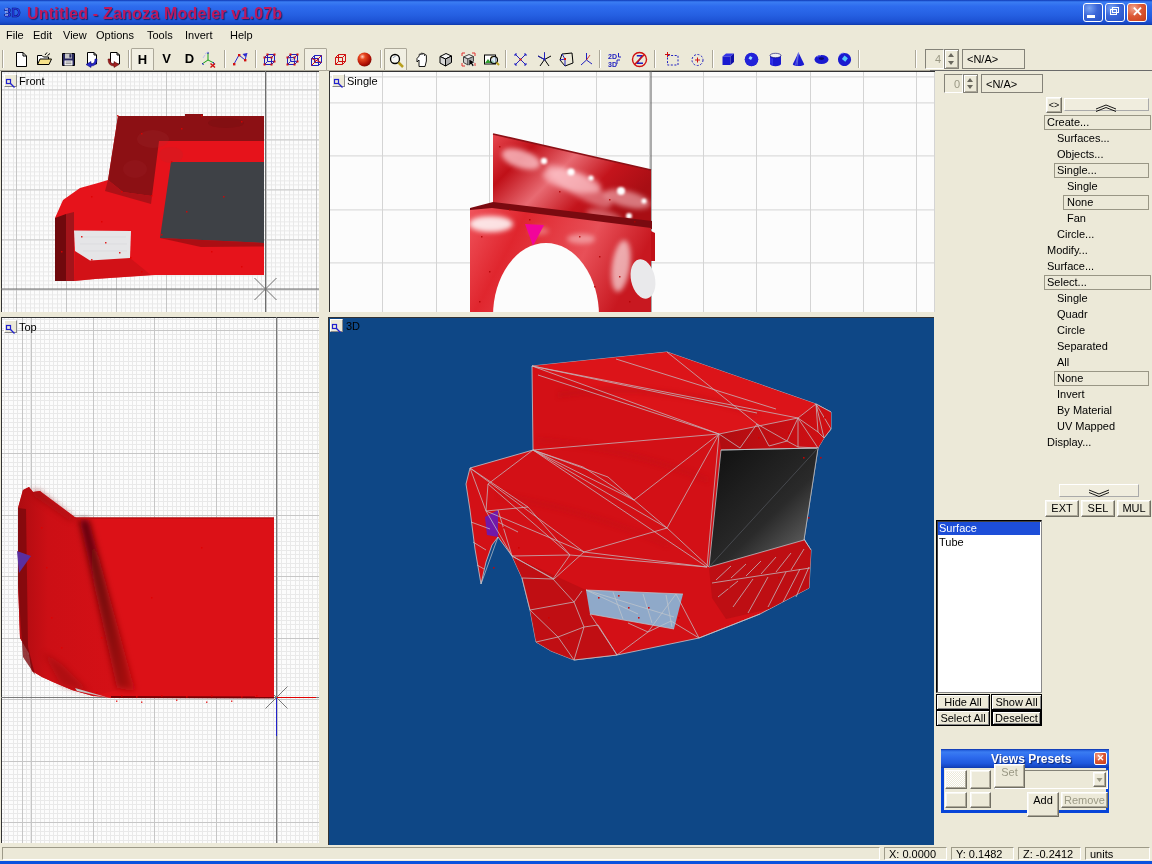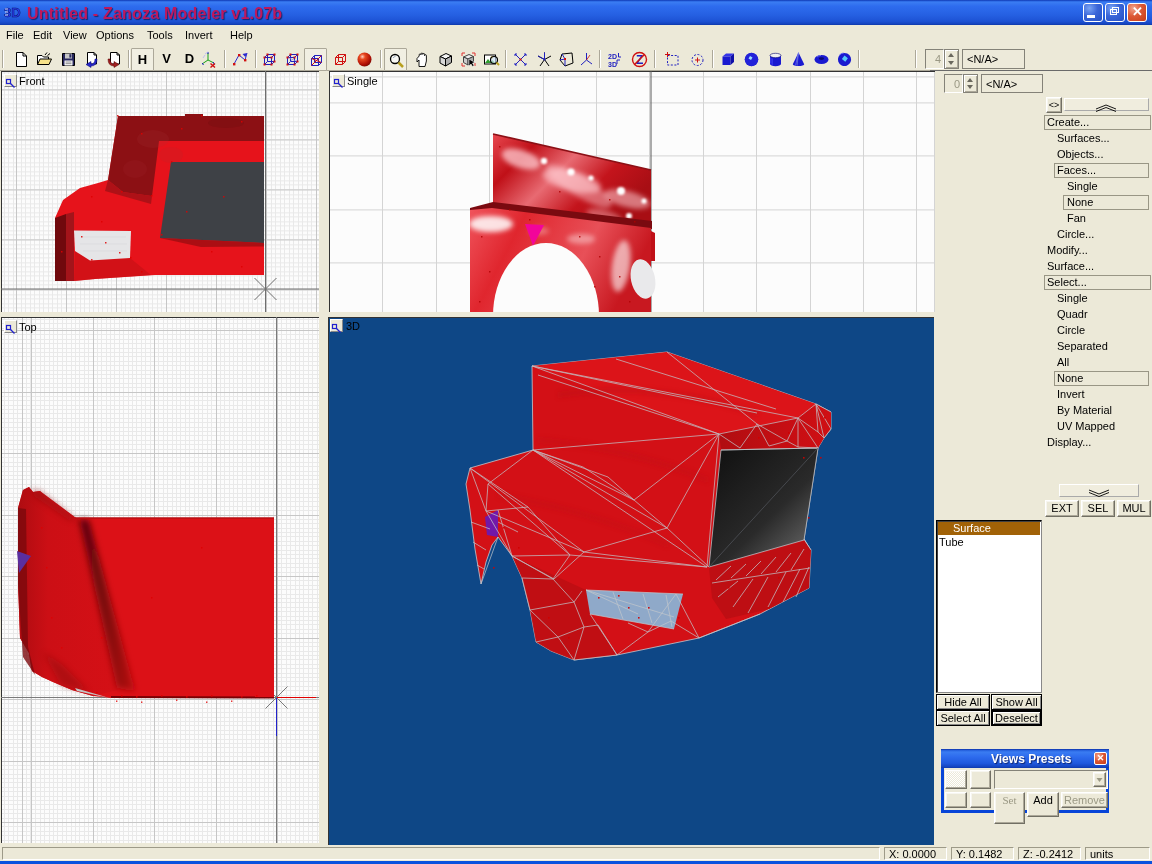--- a/index.html
+++ b/index.html
@@ -749,21 +749,21 @@
   <div class="abs combo" style="left:981px;top:74px;width:62px;height:19px;">&lt;N/A&gt;</div>
   <div class="btn3d" style="left:1046px;top:97px;width:16px;height:16px;line-height:14px;font-size:9px;">&lt;&gt;</div>
   <div class="abs" style="left:1064px;top:98px;width:85px;height:13px;background:#F0EDDE;border:1px solid #fff;border-right-color:#aaa;border-bottom-color:#aaa;"><svg width="83" height="11" viewBox="0 0 83 11">
         <path d="M31 7 L41 3 L51 7 M31 9.5 L41 5.5 L51 9.5" fill="none" stroke="#000" stroke-width="0.9"></path>
       </svg></div>
   <div class="cmdbox" style="left:1044px;top:115px;width:107px;"></div>
   <div class="cmd" style="left:1047px;top:116px;">Create...</div>
   <div class="cmd" style="left:1057px;top:132px;">Surfaces...</div>
   <div class="cmd" style="left:1057px;top:148px;">Objects...</div>
   <div class="cmdbox" style="left:1054px;top:163px;width:95px;"></div>
-  <div class="cmd" style="left:1057px;top:164px;">Faces...</div>
+  <div class="cmd" style="left:1057px;top:164px;">Single...</div>
   <div class="cmd" style="left:1067px;top:180px;">Single</div>
   <div class="cmdbox" style="left:1063px;top:195px;width:86px;"></div>
   <div class="cmd" style="left:1067px;top:196px;">None</div>
   <div class="cmd" style="left:1067px;top:212px;">Fan</div>
   <div class="cmd" style="left:1057px;top:228px;">Circle...</div>
   <div class="cmd" style="left:1047px;top:244px;">Modify...</div>
   <div class="cmd" style="left:1047px;top:260px;">Surface...</div>
   <div class="cmdbox" style="left:1044px;top:275px;width:107px;"></div>
   <div class="cmd" style="left:1047px;top:276px;">Select...</div>
   <div class="cmd" style="left:1057px;top:292px;">Single</div>
@@ -777,39 +777,39 @@
   <div class="cmd" style="left:1057px;top:404px;">By Material</div>
   <div class="cmd" style="left:1057px;top:420px;">UV Mapped</div>
   <div class="cmd" style="left:1047px;top:436px;">Display...</div>
   <div class="abs" style="left:1059px;top:484px;width:80px;height:13px;background:#F0EDDE;border:1px solid #fff;border-right-color:#aaa;border-bottom-color:#aaa;"><svg width="78" height="11" viewBox="0 0 78 11">
         <path d="M29 2 L39 6 L49 2 M29 4.5 L39 8.5 L49 4.5" fill="none" stroke="#000" stroke-width="0.9"></path>
       </svg></div>
   <div class="btn3d" style="left:1045px;top:500px;width:34px;height:17px;line-height:15px;">EXT</div>
   <div class="btn3d" style="left:1081px;top:500px;width:34px;height:17px;line-height:15px;">SEL</div>
   <div class="btn3d" style="left:1117px;top:500px;width:34px;height:17px;line-height:15px;">MUL</div>
   <div class="abs" style="left:936px;top:520px;width:106px;height:173px;background:#fff;border:1px solid #888;border-top-color:#000;border-left-color:#000;box-shadow:inset 1px 1px 0 #404040;"></div>
-  <div class="abs" style="left:938px;top:522px;width:102px;height:13px;background:#a16207;color:#fff;font-size:11px;padding-left:15px;">Surface</div>
+  <div class="abs" style="left:938px;top:522px;width:102px;height:13px;background:#1d4ed8;color:#fff;font-size:11px;padding-left:1px;">Surface</div>
   <div class="abs" style="left:939px;top:536px;font-size:11px;color:#000;">Tube</div>
   <div class="btn3d" style="left:936px;top:694px;width:54px;height:16px;line-height:14px;border:1px solid #000;box-shadow:inset 1px 1px 0 #fff, inset -1px -1px 0 #888;">Hide All</div>
   <div class="btn3d" style="left:991px;top:694px;width:51px;height:16px;line-height:14px;border:1px solid #000;box-shadow:inset 1px 1px 0 #fff, inset -1px -1px 0 #888;">Show All</div>
   <div class="btn3d" style="left:936px;top:710px;width:54px;height:16px;line-height:14px;border:1px solid #000;box-shadow:inset 1px 1px 0 #fff, inset -1px -1px 0 #888;">Select All</div>
   <div class="btn3d" style="left:991px;top:710px;width:51px;height:16px;line-height:12px;border:2px solid #000;box-shadow:inset 1px 1px 0 #fff, inset -1px -1px 0 #888;">Deselect</div>
   <div class="abs" style="left:941px;top:749px;width:168px;height:64px;background:#ECE9D8;border:3px solid #0845D8;border-top:none;"></div>
   <div class="abs" style="left:941px;top:749px;width:168px;height:19px;background:linear-gradient(180deg,#0B2FA8 0%,#2864E0 8%,#3A7CF2 16%,#2E6CEE 40%,#2059DE 75%,#1443BE 95%,#0E37A6 100%);"></div>
   <div class="abs" style="left:947px;top:752px;color:#fff;font-weight:bold;font-size:12px;text-shadow:1px 1px 1px rgba(0,0,40,.6);margin-left:44px;">Views Presets</div>
   <div class="abs" style="left:1094px;top:752px;width:13px;height:13px;border-radius:2px;border:1px solid #fff;background:radial-gradient(circle at 30% 25%, #F2A48C 0%, #DC5936 45%, #C83C16 100%);color:#fff;font-size:9px;font-weight:bold;text-align:center;line-height:11px;">✕</div>
   <div class="btn3d" style="left:945px;top:770px;width:22px;height:19px;background:repeating-conic-gradient(#fff 0 25%, #ece9d8 0 50%) 0 0/2px 2px;"></div>
   <div class="btn3d" style="left:970px;top:770px;width:21px;height:19px;"></div>
   <div class="abs" style="left:994px;top:770px;width:114px;height:19px;background:#ECE9D8;border:1px solid;border-color:#848278 #fff #fff #848278;"></div>
   <div class="btn3d" style="left:1093px;top:772px;width:13px;height:15px;"><svg width="11" height="13" viewBox="0 0 11 13">
         <path d="M2.5 5 h6 l-3 4z" fill="#9a9884"></path>
       </svg></div>
   <div class="btn3d" style="left:945px;top:792px;width:22px;height:16px;"></div>
   <div class="btn3d" style="left:970px;top:792px;width:21px;height:16px;"></div>
-  <div class="btn3d" style="left:994px;top:792px;width:31px;height:32px;line-height:14px;color:#9a9884;font-family:Liberation Serif, serif;">Set</div>
+  <div class="btn3d" style="left:994px;top:764px;width:31px;height:24px;line-height:14px;color:#9a9884;">Set</div>
   <div class="btn3d" style="left:1027px;top:792px;width:32px;height:25px;line-height:14px;color:#000;">Add</div>
   <div class="btn3d" style="left:1061px;top:792px;width:47px;height:16px;line-height:14px;color:#9a9884;">Remove</div>
   </div>
 
   <div class="abs" style="left:930px;top:70px;width:222px;height:1px;background:#6a6a6a;"></div>
   <div class="abs" id="statusbar"></div>
   <div class="spanel" style="left:2px;top:847px;width:878px;"></div>
   <div class="spanel" style="left:884px;top:847px;width:63px;">X: 0.0000</div>
   <div class="spanel" style="left:951px;top:847px;width:63px;">Y: 0.1482</div>
   <div class="spanel" style="left:1018px;top:847px;width:63px;">Z: -0.2412</div>

